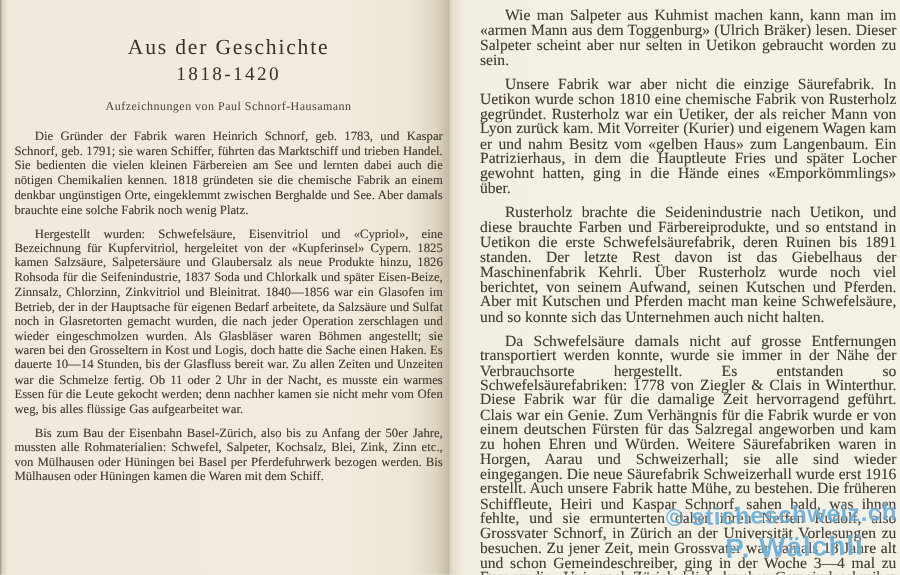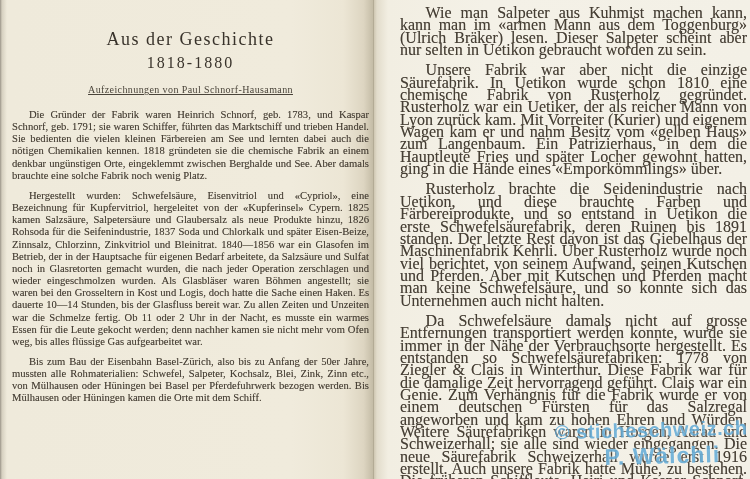--- a/index.html
+++ b/index.html
@@ -21,41 +21,41 @@
       #ece6d5 92%,#ddd5c1 97.5%,#c4bca6 100%);
     padding:28px 4px 4px 12px;
     overflow:hidden;
   }
   .title-block{text-align:center;color:#39332b;}
   .t1{font-size:18px;letter-spacing:1.5px;line-height:23px;}
   .t2{font-size:18px;letter-spacing:1.5px;line-height:23px;}
   .t3{font-size:16px;letter-spacing:2px;line-height:24px;}
   .subtitle{
     text-align:center;font-size:10px;letter-spacing:.4px;
-    color:#4a443a;margin-top:9px;margin-bottom:14px;text-decoration:underline;
+    color:#4a443a;margin-top:9px;margin-bottom:14px;
   }
   .body-text p{
     margin:0 0 8px 0;
     font-size:10.6px;line-height:12.15px;
     text-align:justify;text-indent:1.6em;
     color:#453e34;
     text-shadow:0 0 .4px rgba(70,62,50,.45);
   }
   
   .page-right{
     position:relative;box-sizing:border-box;
     width:377px;height:479px;flex:0 0 377px;
     background:linear-gradient(to right,
       #cfc7b2 0px,#e2dccb 3px,#f2eee2 14px,#f4f1e7 30%,#f3f0e6 100%);
     border-left:1px solid #b3ab95;
     padding:7px 3px 2px 26px;
     overflow:hidden;
   }
   .page-right .body-text p{
-    font-size:16px;line-height:12.35px;margin:0 0 8px 0;
+    font-size:13px;line-height:12.35px;margin:0 0 8px 0;
   }
   
   .watermark{
     position:absolute;right:0px;bottom:0px;width:210px;height:60px;
     pointer-events:none;transform:rotate(-1.5deg);
     font-family:"Liberation Sans","DejaVu Sans",sans-serif;
     font-weight:bold;
   }
   .wm1{
     position:absolute;top:0;right:2px;white-space:nowrap;
@@ -71,27 +71,27 @@
   }
 </style>
 </head>
 <body>
 
 <div class="book">
 
   <div class="page-left">
     <div class="title-block">
       <div class="t1">Aus der Geschichte</div>
-      <div class="t3">1818-1880</div>
+      <div class="t3">1818-1420</div>
     </div>
     <div class="subtitle">Aufzeichnungen von Paul Schnorf-Hausamann</div>
     <div class="body-text">
       <p>Die Gründer der Fabrik waren Heinrich Schnorf, geb. 1783, und Kaspar Schnorf, geb. 1791; sie waren Schiffer, führten das Marktschiff und trieben Handel. Sie bedienten die vielen kleinen Färbereien am See und lernten dabei auch die nötigen Chemikalien kennen. 1818 gründeten sie die chemische Fabrik an einem denkbar ungünstigen Orte, eingeklemmt zwischen Berghalde und See. Aber damals brauchte eine solche Fabrik noch wenig Platz.</p>
       <p>Hergestellt wurden: Schwefelsäure, Eisenvitriol und «Cypriol», eine Bezeichnung für Kupfervitriol, hergeleitet von der «Kupferinsel» Cypern. 1825 kamen Salzsäure, Salpetersäure und Glaubersalz als neue Produkte hinzu, 1826 Rohsoda für die Seifenindustrie, 1837 Soda und Chlorkalk und später Eisen-Beize, Zinnsalz, Chlorzinn, Zinkvitriol und Bleinitrat. 1840—1856 war ein Glasofen im Betrieb, der in der Hauptsache für eigenen Bedarf arbeitete, da Salzsäure und Sulfat noch in Glasretorten gemacht wurden, die nach jeder Operation zerschlagen und wieder eingeschmolzen wurden. Als Glasbläser waren Böhmen angestellt; sie waren bei den Grosseltern in Kost und Logis, doch hatte die Sache einen Haken. Es dauerte 10—14 Stunden, bis der Glasfluss bereit war. Zu allen Zeiten und Unzeiten war die Schmelze fertig. Ob 11 oder 2 Uhr in der Nacht, es musste ein warmes Essen für die Leute gekocht werden; denn nachher kamen sie nicht mehr vom Ofen weg, bis alles flüssige Gas aufgearbeitet war.</p>
-      <p>Bis zum Bau der Eisenbahn Basel-Zürich, also bis zu Anfang der 50er Jahre, mussten alle Rohmaterialien: Schwefel, Salpeter, Kochsalz, Blei, Zink, Zinn etc., von Mülhausen oder Hüningen bei Basel per Pferdefuhrwerk bezogen werden. Bis Mülhausen oder Hüningen kamen die Orte mit dem Schiff.</p>
+      <p>Bis zum Bau der Eisenbahn Basel-Zürich, also bis zu Anfang der 50er Jahre, mussten alle Rohmaterialien: Schwefel, Salpeter, Kochsalz, Blei, Zink, Zinn etc., von Mülhausen oder Hüningen bei Basel per Pferdefuhrwerk bezogen werden. Bis Mülhausen oder Hüningen kamen die Waren mit dem Schiff.</p>
     </div>
   </div>
 
   <div class="page-right">
     <div class="body-text">
       <p>Wie man Salpeter aus Kuhmist machen kann, kann man im «armen Mann aus dem Toggenburg» (Ulrich Bräker) lesen. Dieser Salpeter scheint aber nur selten in Uetikon gebraucht worden zu sein.</p>
       <p>Unsere Fabrik war aber nicht die einzige Säurefabrik. In Uetikon wurde schon 1810 eine chemische Fabrik von Rusterholz gegründet. Rusterholz war ein Uetiker, der als reicher Mann von Lyon zurück kam. Mit Vorreiter (Kurier) und eigenem Wagen kam er und nahm Besitz vom «gelben Haus» zum Langenbaum. Ein Patrizierhaus, in dem die Hauptleute Fries und später Locher gewohnt hatten, ging in die Hände eines «Emporkömmlings» über.</p>
       <p>Rusterholz brachte die Seidenindustrie nach Uetikon, und diese brauchte Farben und Färbereiprodukte, und so entstand in Uetikon die erste Schwefelsäurefabrik, deren Ruinen bis 1891 standen. Der letzte Rest davon ist das Giebelhaus der Maschinenfabrik Kehrli. Über Rusterholz wurde noch viel berichtet, von seinem Aufwand, seinen Kutschen und Pferden. Aber mit Kutschen und Pferden macht man keine Schwefelsäure, und so konnte sich das Unternehmen auch nicht halten.</p>
       <p>Da Schwefelsäure damals nicht auf grosse Entfernungen transportiert werden konnte, wurde sie immer in der Nähe der Verbrauchsorte hergestellt. Es entstanden so Schwefelsäurefabriken: 1778 von Ziegler &amp; Clais in Winterthur. Diese Fabrik war für die damalige Zeit hervorragend geführt. Clais war ein Genie. Zum Verhängnis für die Fabrik wurde er von einem deutschen Fürsten für das Salzregal angeworben und kam zu hohen Ehren und Würden. Weitere Säurefabriken waren in Horgen, Aarau und Schweizerhall; sie alle sind wieder eingegangen. Die neue Säurefabrik Schweizerhall wurde erst 1916 erstellt. Auch unsere Fabrik hatte Mühe, zu bestehen. Die früheren Schiffleute, Heiri und Kaspar Schnorf, sahen bald, was ihnen fehlte, und sie ermunterten daher ihren Neffen Rudolf, also Grossvater Schnorf, in Zürich an der Universität Vorlesungen zu besuchen. Zu jener Zeit, mein Grossvater war damals 18 Jahre alt und schon Gemeindeschreiber, ging in der Woche 3—4 mal zu Fuss an die «Uni» nach Zürich, blieb daneben Gemeindeschreiber und arbeitete, soweit es reichte, in der Fabrik.</p>
     </div>

